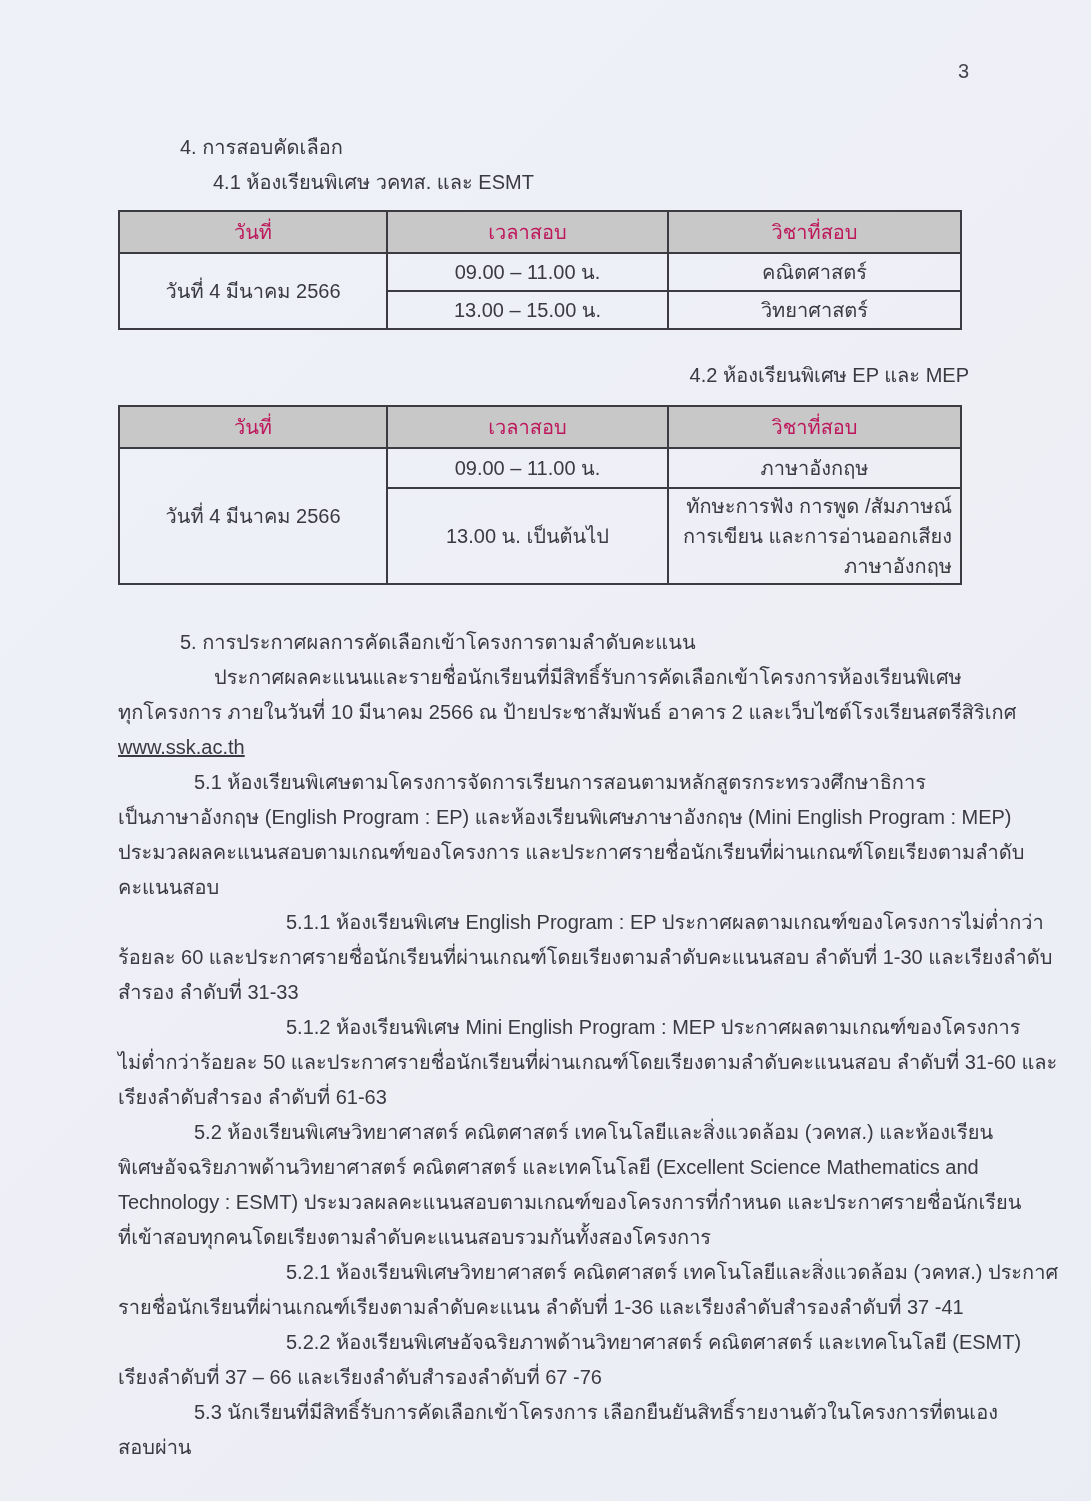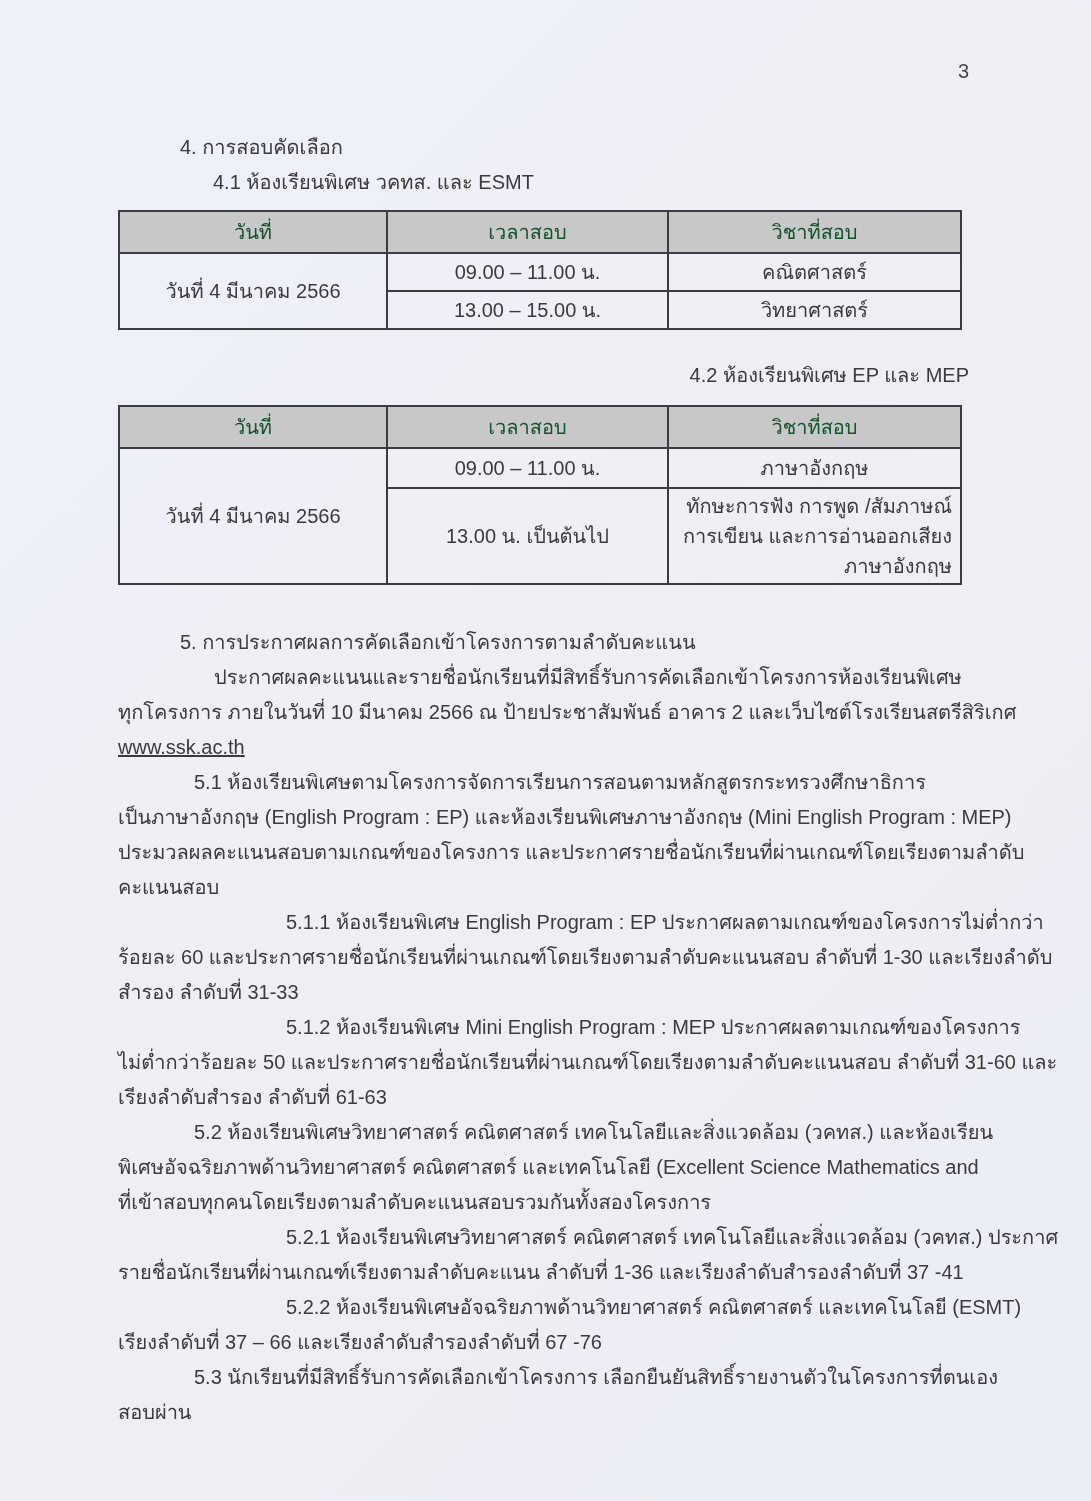--- a/index.html
+++ b/index.html
@@ -56,21 +56,21 @@
   }
   table.exam, table.exam th, table.exam td {
     border: 2px solid #3b3b41;
   }
   table.exam th {
     background: #c8c8c8;
     font-weight: normal;
     height: 38px;
     text-align: center;
     font-size: 20px;
-    color: #14532d;
+    color: #be185d;
   }
   table.exam td {
     height: 34px;
     text-align: center;
     vertical-align: middle;
     font-size: 20px;
     color: #3a3a40;
   }
   table.exam td.left {
     text-align: right;
@@ -168,20 +168,21 @@
         <div class="line ind-none">ประมวลผลคะแนนสอบตามเกณฑ์ของโครงการ และประกาศรายชื่อนักเรียนที่ผ่านเกณฑ์โดยเรียงตามลำดับ</div>
         <div class="line ind-none">คะแนนสอบ</div>
         <div class="line ind-subsub">5.1.1 ห้องเรียนพิเศษ English Program : EP ประกาศผลตามเกณฑ์ของโครงการไม่ต่ำกว่า</div>
         <div class="line ind-none">ร้อยละ 60 และประกาศรายชื่อนักเรียนที่ผ่านเกณฑ์โดยเรียงตามลำดับคะแนนสอบ ลำดับที่ 1-30 และเรียงลำดับ</div>
         <div class="line ind-none">สำรอง ลำดับที่ 31-33</div>
         <div class="line ind-subsub">5.1.2 ห้องเรียนพิเศษ Mini English Program : MEP ประกาศผลตามเกณฑ์ของโครงการ</div>
         <div class="line ind-none">ไม่ต่ำกว่าร้อยละ 50 และประกาศรายชื่อนักเรียนที่ผ่านเกณฑ์โดยเรียงตามลำดับคะแนนสอบ  ลำดับที่ 31-60 และ</div>
         <div class="line ind-none">เรียงลำดับสำรอง ลำดับที่ 61-63</div>
         <div class="line ind-sub">5.2 ห้องเรียนพิเศษวิทยาศาสตร์ คณิตศาสตร์ เทคโนโลยีและสิ่งแวดล้อม (วคทส.) และห้องเรียน</div>
         <div class="line ind-none">พิเศษอัจฉริยภาพด้านวิทยาศาสตร์ คณิตศาสตร์ และเทคโนโลยี (Excellent Science Mathematics and</div>
+        <div class="line ind-none">Technology : ESMT)  ประมวลผลคะแนนสอบตามเกณฑ์ของโครงการที่กำหนด และประกาศรายชื่อนักเรียน</div>
         <div class="line ind-none">ที่เข้าสอบทุกคนโดยเรียงตามลำดับคะแนนสอบรวมกันทั้งสองโครงการ</div>
         <div class="line ind-subsub">5.2.1 ห้องเรียนพิเศษวิทยาศาสตร์ คณิตศาสตร์ เทคโนโลยีและสิ่งแวดล้อม (วคทส.) ประกาศ</div>
         <div class="line ind-none">รายชื่อนักเรียนที่ผ่านเกณฑ์เรียงตามลำดับคะแนน ลำดับที่ 1-36 และเรียงลำดับสำรองลำดับที่ 37 -41</div>
         <div class="line ind-subsub">5.2.2 ห้องเรียนพิเศษอัจฉริยภาพด้านวิทยาศาสตร์ คณิตศาสตร์ และเทคโนโลยี (ESMT)</div>
         <div class="line ind-none">เรียงลำดับที่ 37 – 66 และเรียงลำดับสำรองลำดับที่ 67 -76</div>
         <div class="line ind-sub">5.3 นักเรียนที่มีสิทธิ์รับการคัดเลือกเข้าโครงการ  เลือกยืนยันสิทธิ์รายงานตัวในโครงการที่ตนเอง</div>
         <div class="line ind-none">สอบผ่าน</div>
       </div>
 
   </div>

